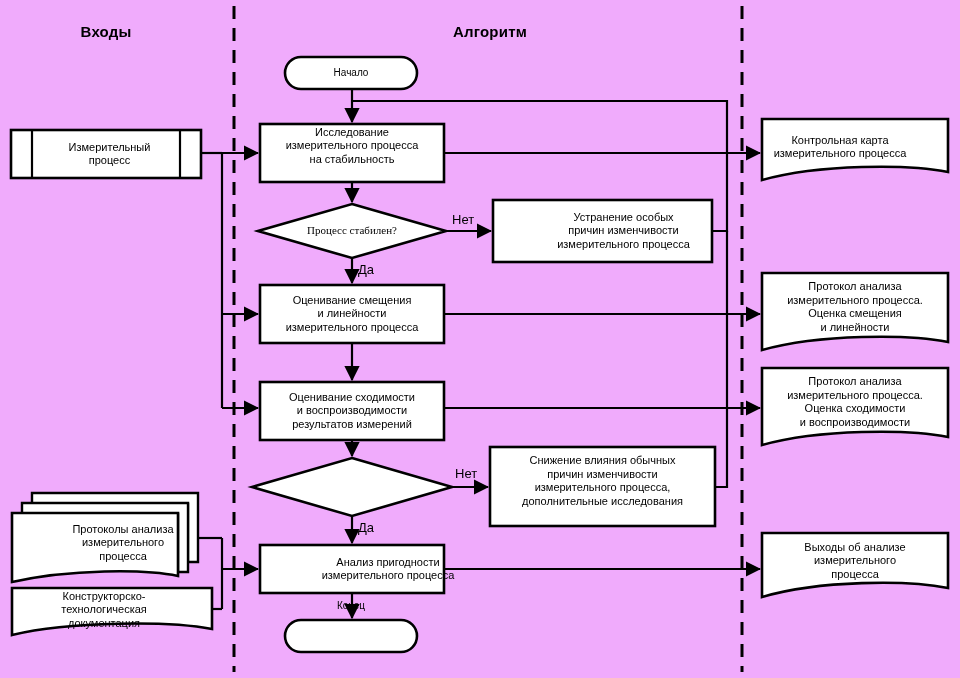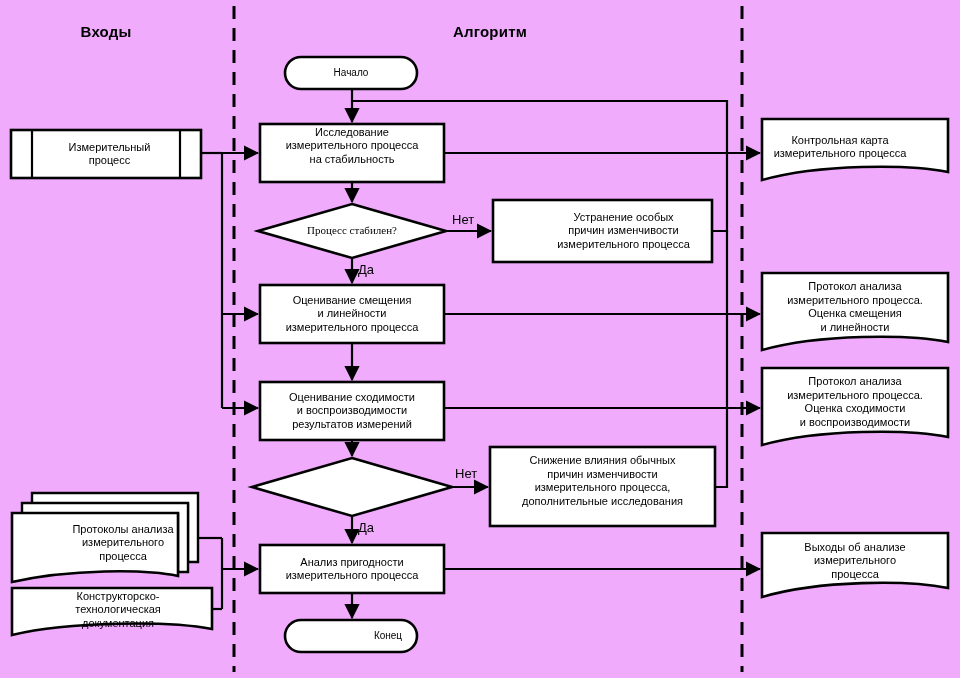--- a/index.html
+++ b/index.html
@@ -182,21 +182,21 @@
   </svg>
 
   <div class="hdr" style="left:11px;  top:23px; width:190px;">Входы</div>
   <div class="hdr" style="left:300px; top:23px; width:380px;">Алгоритм</div>
 
   <div class="lbl" style="left:32px; top:130px; width:155px; height:48px;">Измерительный
 процесс</div>
   <div class="lbl" style="left:14px; top:516px; width:162px; height:54px;margin-left:28px;">Протоколы анализа
 измерительного
 процесса</div>
-  <div class="lbl" style="left:20px; top:589px; width:196px; height:42px;">Конструкторско-
+  <div class="lbl" style="left:6px; top:589px; width:196px; height:42px;">Конструкторско-
 технологическая
 документация</div>
 
   <div class="lbl term" style="left:285px; top:57px; width:132px; height:32px;">Начало</div>
   <div class="lbl" style="left:258px; top:124px; width:188px; height:44px;border-radius:6px;">Исследование
 измерительного процесса
 на стабильность</div>
   <div class="lbl" style="left:262px; top:213px; width:180px; height:36px;font-family:Liberation Serif, serif;">Процесс стабилен?</div>
   <div class="lbl" style="left:493px; top:200px; width:219px; height:62px;margin-left:21px;">Устранение особых
 причин изменчивости
@@ -204,23 +204,23 @@
   <div class="lbl" style="left:258px; top:285px; width:188px; height:58px;">Оценивание смещения
 и линейности
 измерительного процесса</div>
   <div class="lbl" style="left:258px; top:382px; width:188px; height:58px;">Оценивание сходимости
 и воспроизводимости
 результатов измерений</div>
   <div class="lbl" style="left:490px; top:447px; width:225px; height:68px;">Снижение влияния обычных
 причин изменчивости
 измерительного процесса,
 дополнительные исследования</div>
-  <div class="lbl" style="left:258px; top:545px; width:188px; height:48px;">Анализ пригодности
-измерительного процесса</div>
-  <div class="lbl term" style="left:285px; top:620px; width:132px; height:32px;margin-left:37px;">Конец</div>
+  <div class="lbl" style="left:258px; top:545px; width:188px; height:48px;padding-left:36px;">Анализ пригодности
+измерительного процесса</div>
+  <div class="lbl term" style="left:285px; top:590px; width:132px; height:32px;">Конец</div>
 
   <div class="lbl" style="left:762px; top:124px; width:156px; height:46px;">Контрольная карта
 измерительного процесса</div>
   <div class="lbl" style="left:762px; top:276px; width:186px; height:62px;">Протокол анализа
 измерительного процесса.
 Оценка смещения
 и линейности</div>
   <div class="lbl" style="left:762px; top:371px; width:186px; height:62px;">Протокол анализа
 измерительного процесса.
 Оценка сходимости

